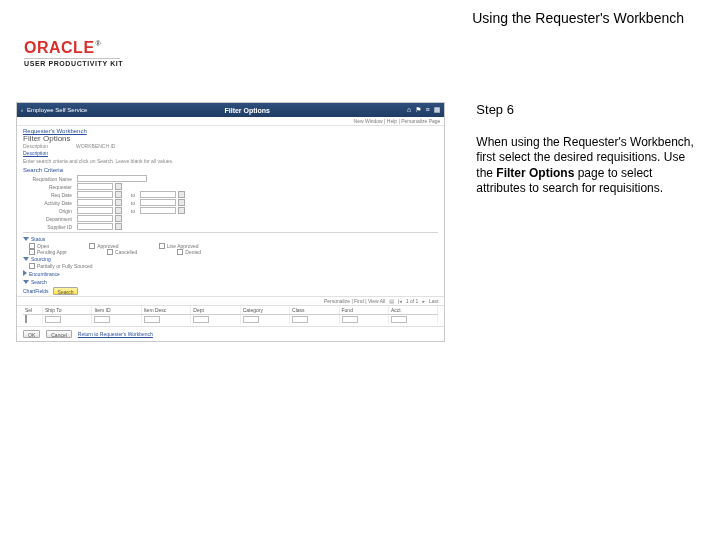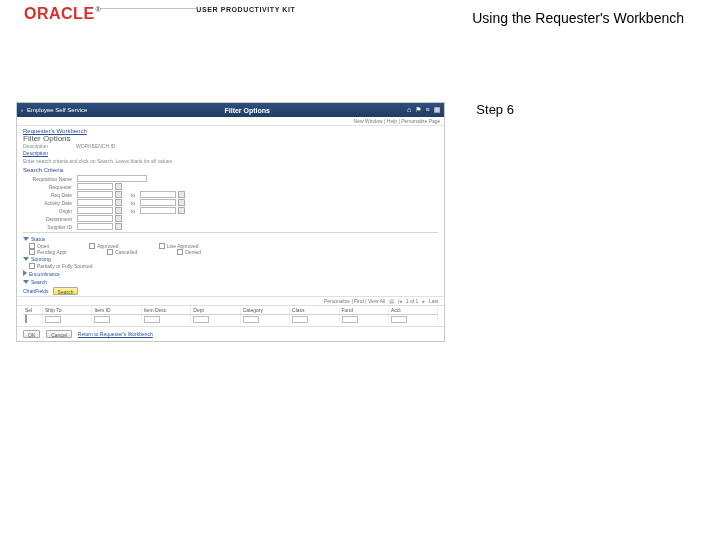--- a/index.html
+++ b/index.html
@@ -1,21 +1,21 @@
 <!DOCTYPE html>
 <html><head>
 <meta charset="utf-8">
 <style>
   * { box-sizing: border-box; margin: 0; padding: 0; }
   html, body { width: 720px; height: 540px; font-family: Arial, Helvetica, sans-serif; background: #fff; color: #222; }
   .page { width: 720px; height: 540px; position: relative; }
 
   
   .header { display: flex; align-items: flex-start; justify-content: space-between; padding: 6px 36px 2px 24px; height: 44px; }
-  .logo-block { display: flex; flex-direction: row; line-height: 1; }
+  .logo-block { display: flex; flex-direction: column; line-height: 1; margin-top: 34px; }
   .logo-oracle { font-family: Arial, sans-serif; font-weight: 900; font-size: 16px; color: #d9302e; letter-spacing: .5px; position: relative; }
   .logo-oracle::after { content: "®"; font-size: 7px; color: #555; position: relative; top: -7px; left: 1px; }
   .logo-rule { border-top: 1px solid #c4c4c4; width: 96px; margin: 2px 0 1px 0; }
   .logo-upk { font-size: 7px; letter-spacing: .6px; color: #222; font-weight: bold; }
   .doc-title { font-size: 14px; color: #000; margin-top: 4px; text-align: center; }
 
   
   .body { position: absolute; top: 102px; left: 16px; right: 16px; display: flex; }
   .screenshot { width: 430px; border: 1px solid #c9c9c9; background: #fff; font-size: 6px; color: #6b6b6b; }
   .shot-topbar { background: linear-gradient(#2e4f7d, #1f3c63); height: 14px; display: flex; align-items: center; color: #fff; padding: 0 4px; justify-content: space-between; }
@@ -246,16 +246,19 @@
       <div class="shot-bottom-rule"></div>
       <div class="bottom-btns">
         <span class="btn">OK</span>
         <span class="btn">Cancel</span>
         <span style="font-size:5px;color:#2a4f9e;text-decoration:underline;">Return to Requester's Workbench</span>
       </div>
     </div>
 
     <div class="instruct">
       <div class="step-label">Step 6</div>
+      <p class="step-text">
+        <span>When using the Requester's Workbench, first select the desired requisitions. Use the </span><b>Filter Options</b><span> page to select attributes to search for requisitions.</span>
+      </p>
     </div>
 
   </div>
 </div>
 
 </body></html>

